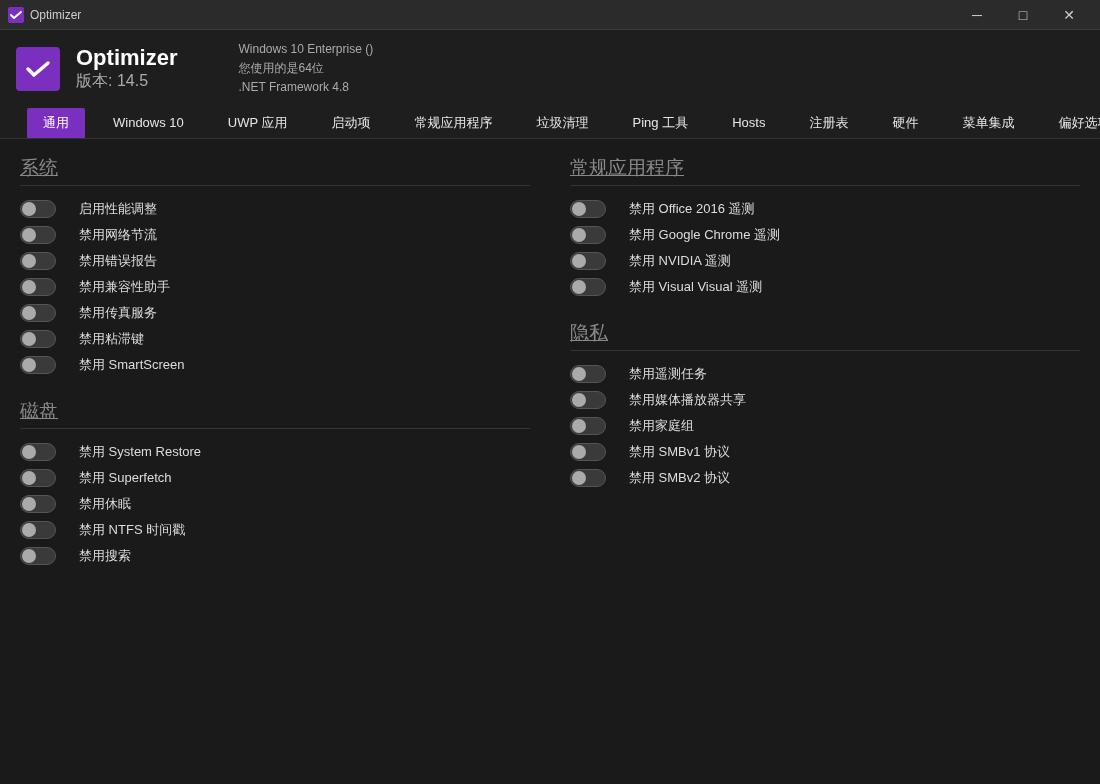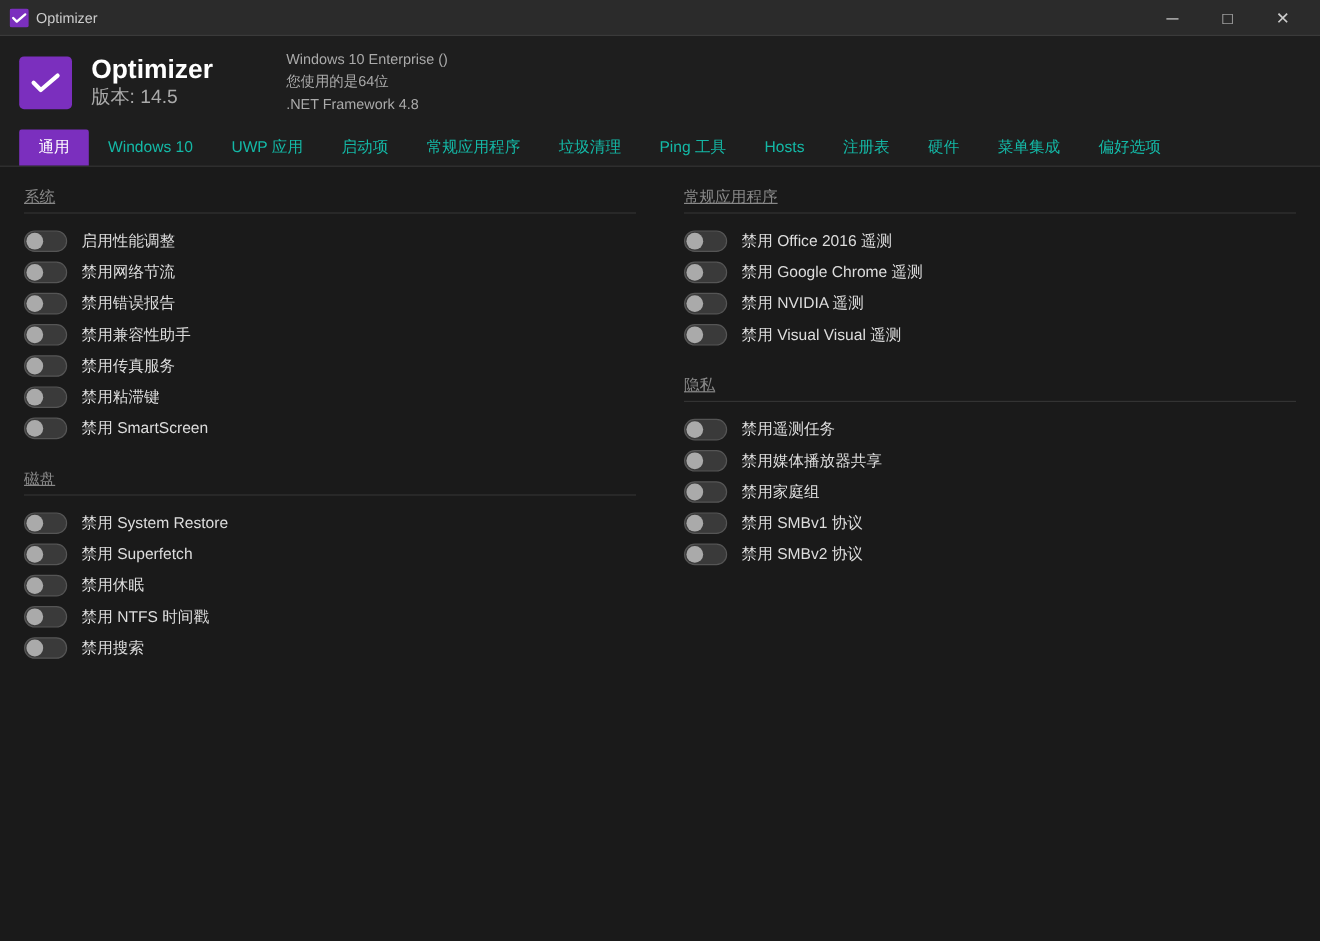--- a/index.html
+++ b/index.html
@@ -90,27 +90,28 @@
     .app-info {
       font-size: 12px;
       color: #aaa;
       line-height: 1.6;
       margin-left: 45px;
     }
 
     
     .nav-tabs {
       display: flex;
-      gap: 0;
+      gap: 12px;
       margin-top: 0;
+      margin-left: 11px;
     }
     .nav-tab {
       padding: 6px 16px;
       font-size: 13px;
-      color: #14b8a6;
+      color: #e5e5e5;
       cursor: pointer;
       border-radius: 2px 2px 0 0;
       background: transparent;
       border: none;
       white-space: nowrap;
     }
     .nav-tab.active {
       background: #7b2fbe;
       color: #fff;
     }
@@ -130,32 +131,32 @@
       min-width: 0;
     }
     .col-right {
       flex: 1;
       min-width: 0;
     }
 
     
     .section-label {
       color: #888;
-      font-size: 13px;
+      font-size: 19px;
       margin-bottom: 10px;
       border-bottom: 1px solid #333;
       padding-bottom: 4px;
       text-decoration: underline;
     }
 
     
     .toggle-row {
       display: flex;
       align-items: center;
-      gap: 12px;
+      gap: 23px;
       padding: 4px 0;
     }
     .toggle {
       width: 36px;
       height: 18px;
       background: #3a3a3a;
       border-radius: 9px;
       position: relative;
       cursor: pointer;
       flex-shrink: 0;

